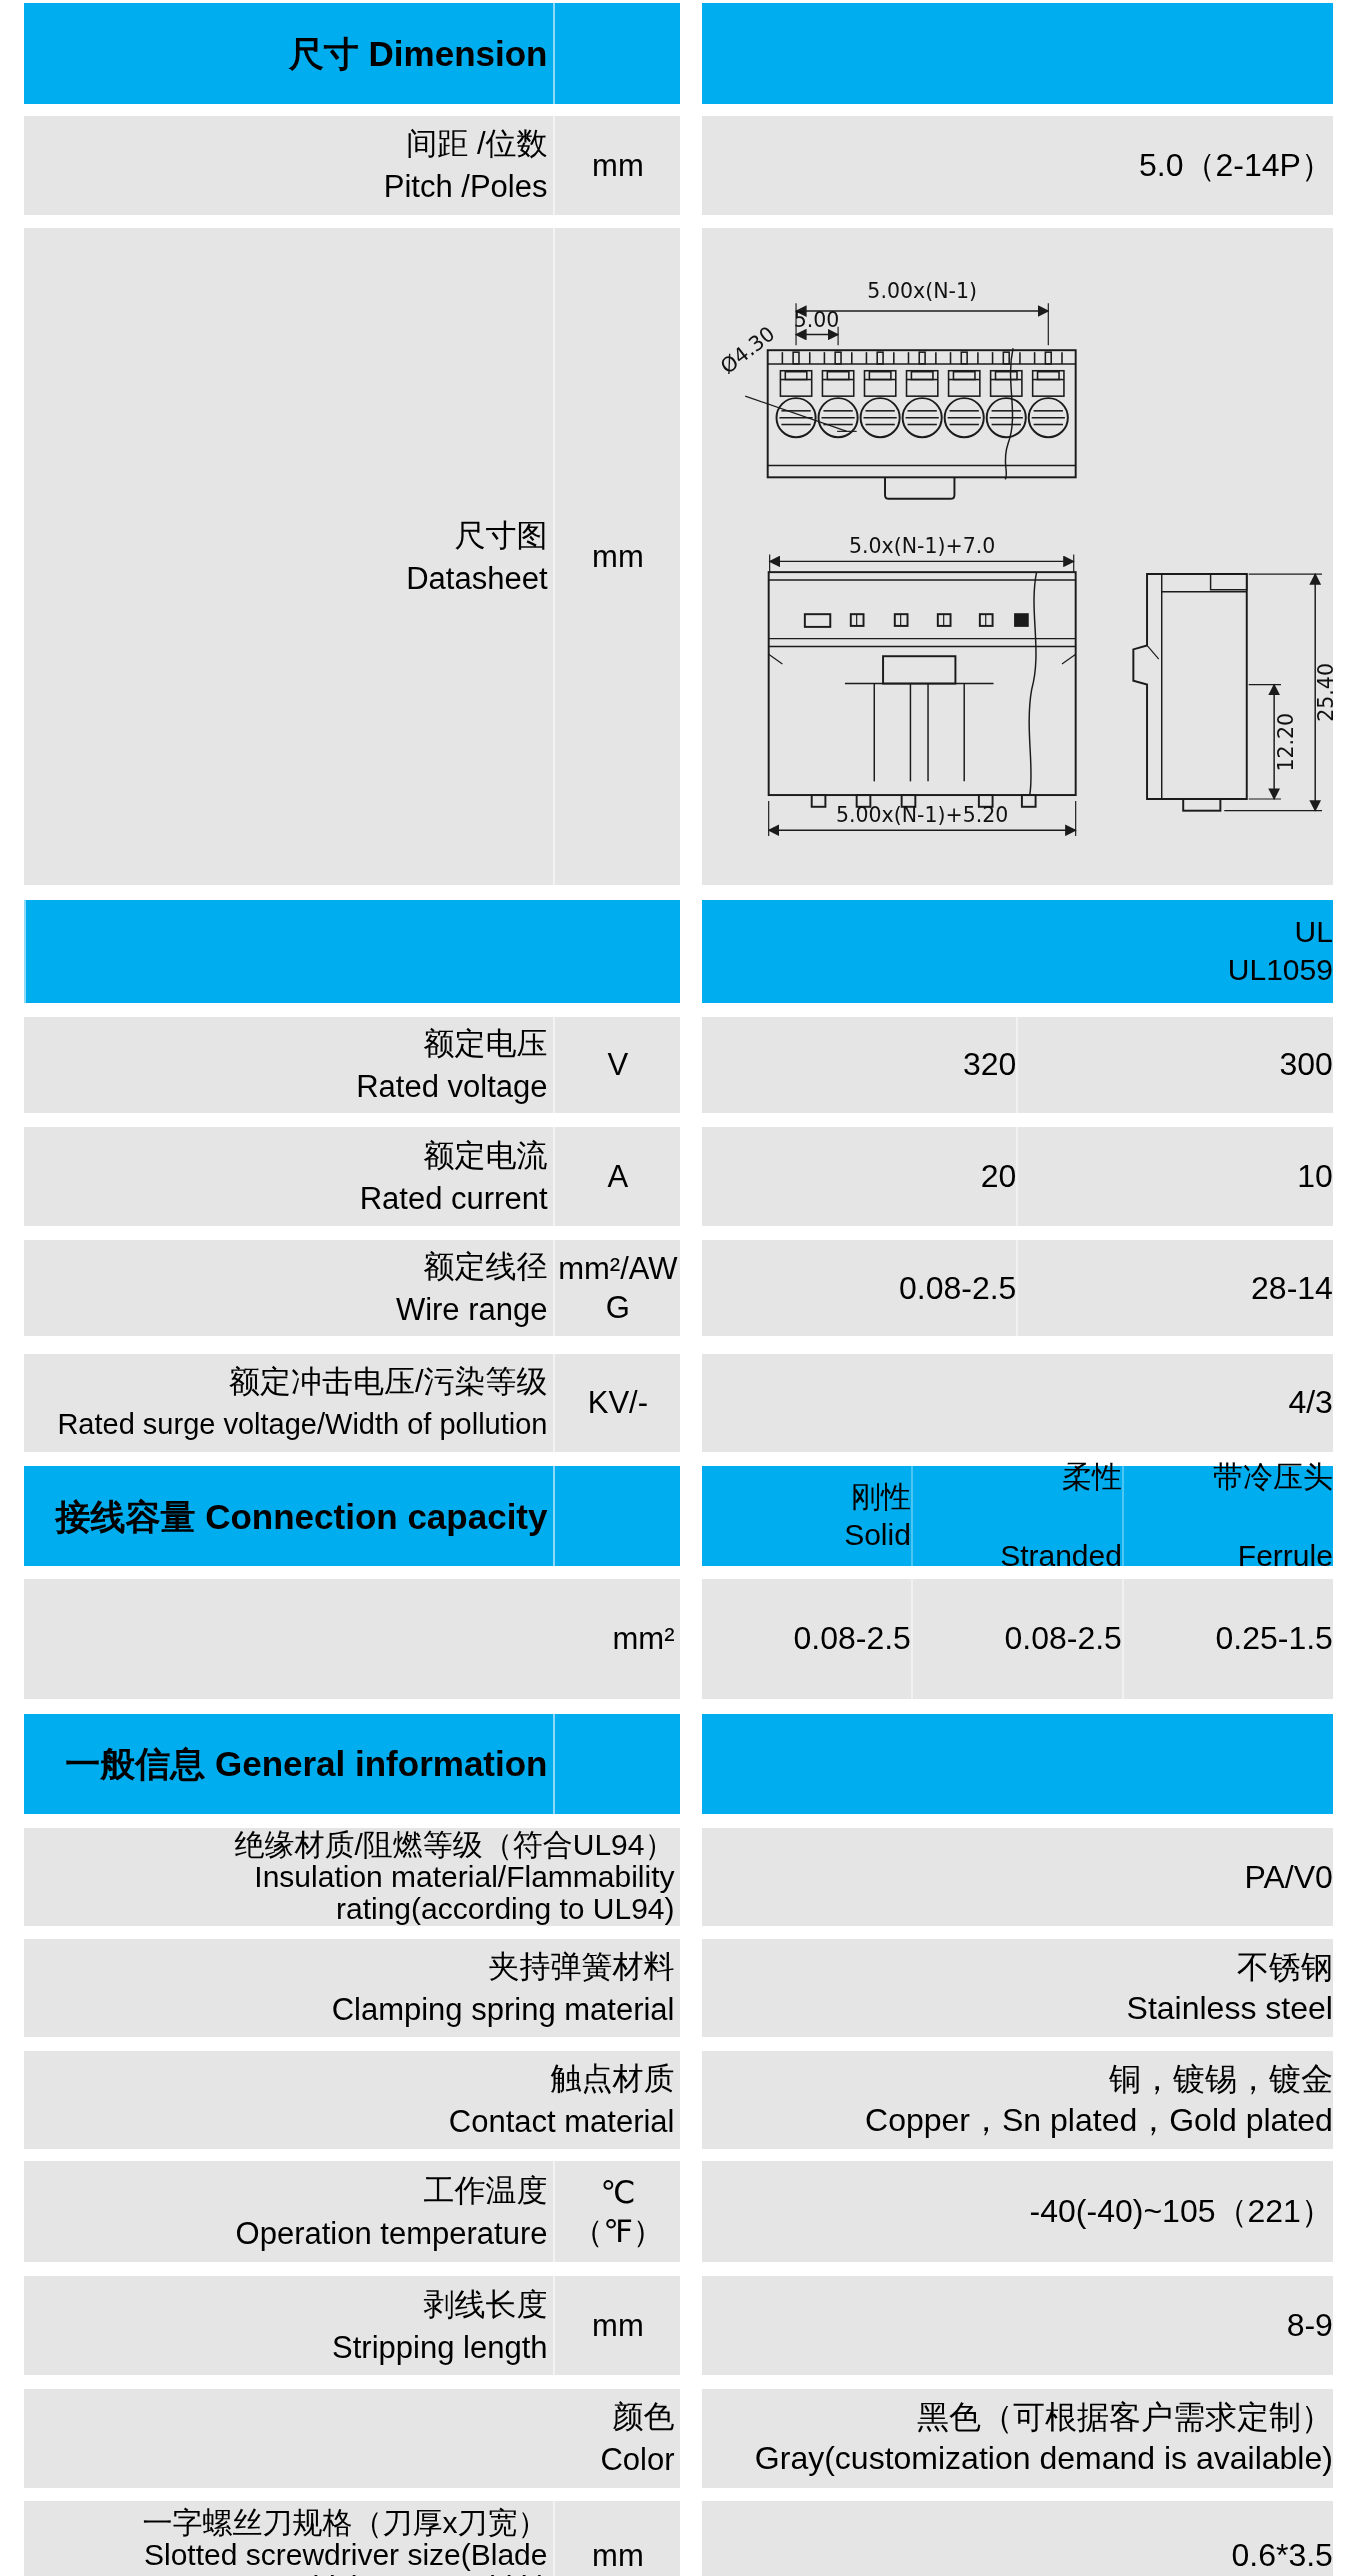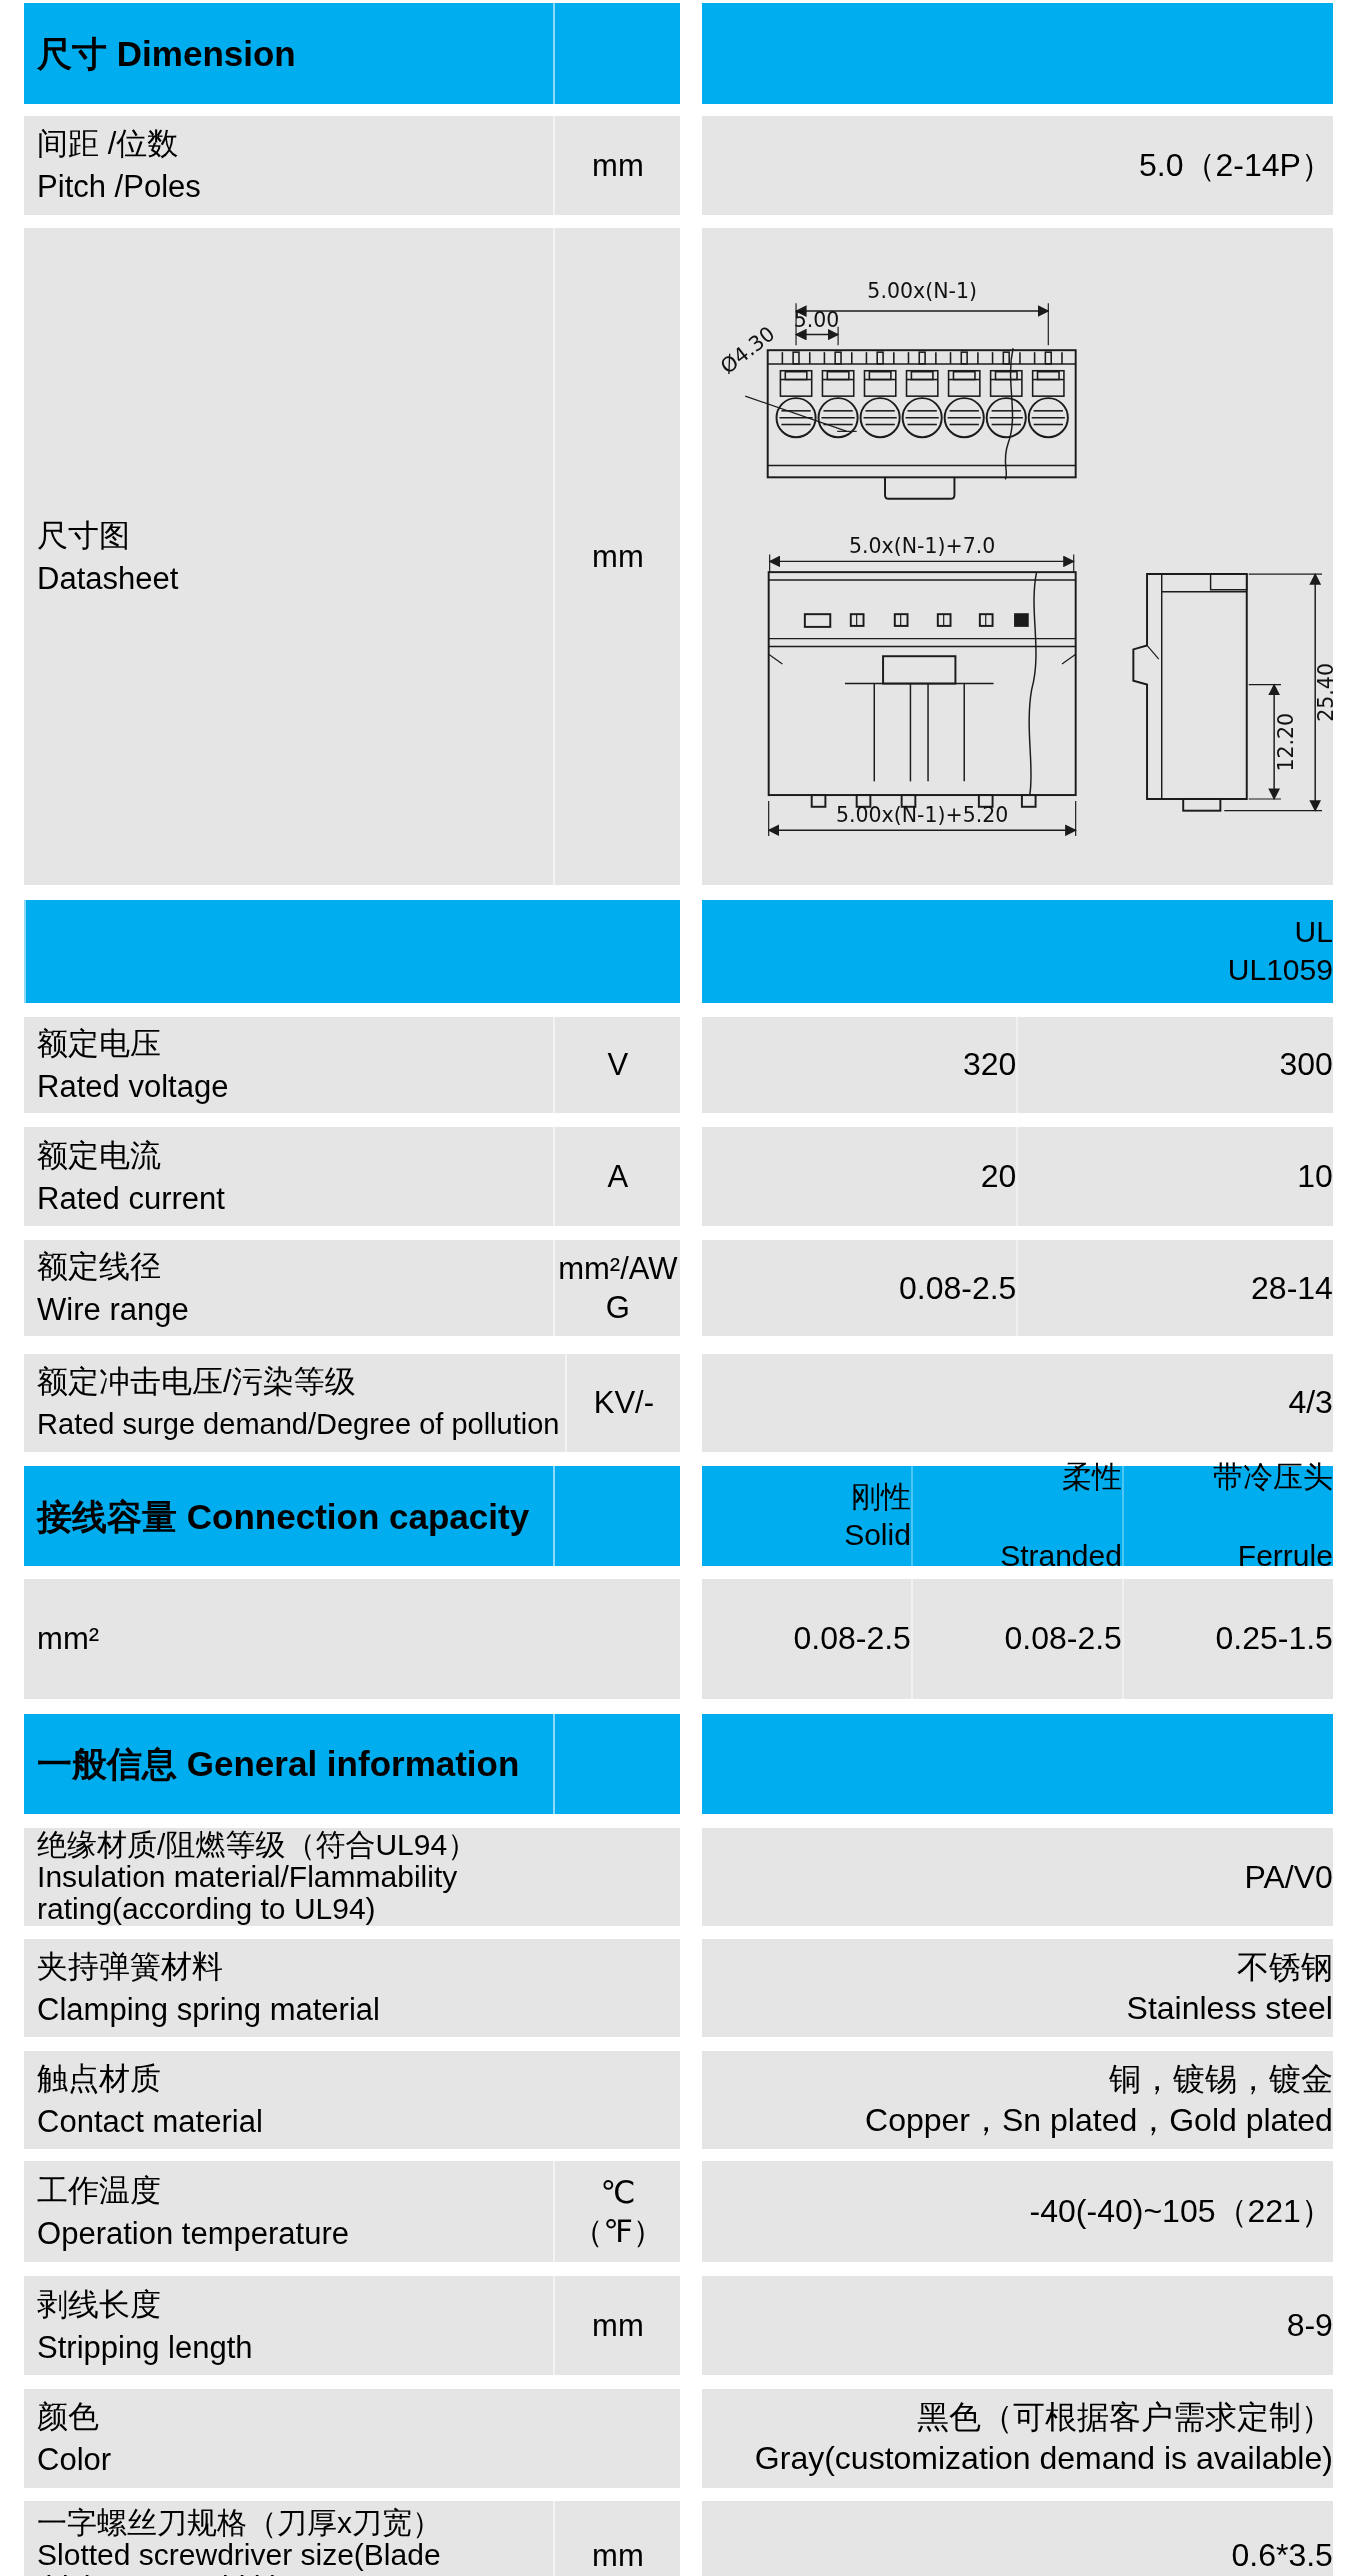--- a/index.html
+++ b/index.html
@@ -7,21 +7,21 @@
     width:1350px;height:2576px;overflow:hidden;background:#ffffff;
     font-family:"Liberation Sans","DejaVu Sans",sans-serif;color:#000;
   }
   .sheet{padding:2.9px 0 0 24.4px;width:1326px;}
   .row{display:flex;}
   .left{width:656px;margin-right:21.5px;display:flex;box-sizing:border-box;}
   .right{width:631px;display:flex;box-sizing:border-box;}
   .gray{background:#E6E5E5;}
   .blue{background:#00AEEF;}
   .cell-label{flex:1;box-sizing:border-box;padding-left:12.7px;padding-right:5.9px;
-    display:flex;flex-direction:column;justify-content:center;}
+    display:flex;flex-direction:column;justify-content:center;text-align:right;}
   .cell-unit{width:127px;box-sizing:border-box;display:flex;flex-direction:column;
     align-items:center;justify-content:center;text-align:center;
     border-left:2px solid rgba(255,255,255,.55);}
   .zh,.en{font-size:31px;line-height:43px;}
   .tight .zh,.tight .en{font-size:30px;line-height:32px;}
   .nowrap{white-space:nowrap;}
   .unit-txt{font-size:31px;line-height:39px;}
   .blue-title{font-size:35px;font-weight:bold;line-height:41px;}
   .vcell{flex:1;display:flex;flex-direction:column;align-items:flex-end;justify-content:center;
     text-align:center;box-sizing:border-box;}
@@ -332,21 +332,21 @@
       <div class="vcell">
           <div class="val">28-14</div>
         </div>
     </div>
   </div>
 
   <div class="row" style="height:98px;margin-bottom:14.7px">
     <div class="left gray">
       <div class="cell-label">
         <div class="zh nowrap">额定冲击电压/污染等级</div>
-        <div class="en nowrap" style="font-size:29px">Rated surge demand/Degree of pollution</div>
+        <div class="en nowrap" style="font-size:29px">Rated surge voltage/Width of pollution</div>
       </div>
       <div class="cell-unit">
         <div class="unit-txt">KV/-</div>
       </div>
     </div>
     <div class="right gray">
       <div class="vcell">
           <div class="val">4/3</div>
         </div>
     </div>

